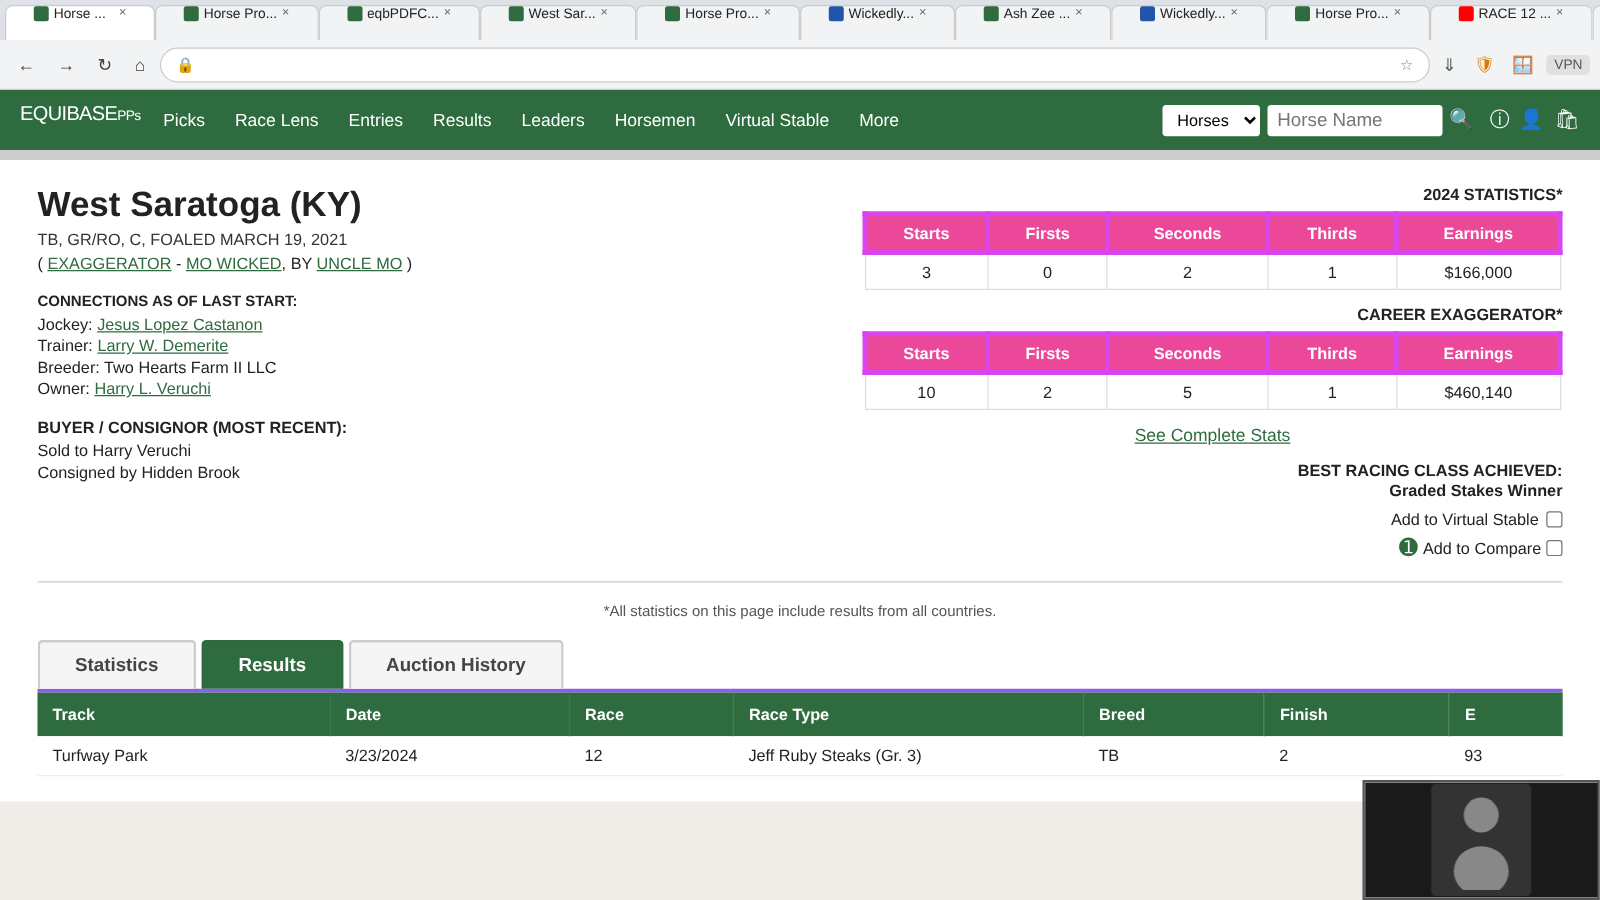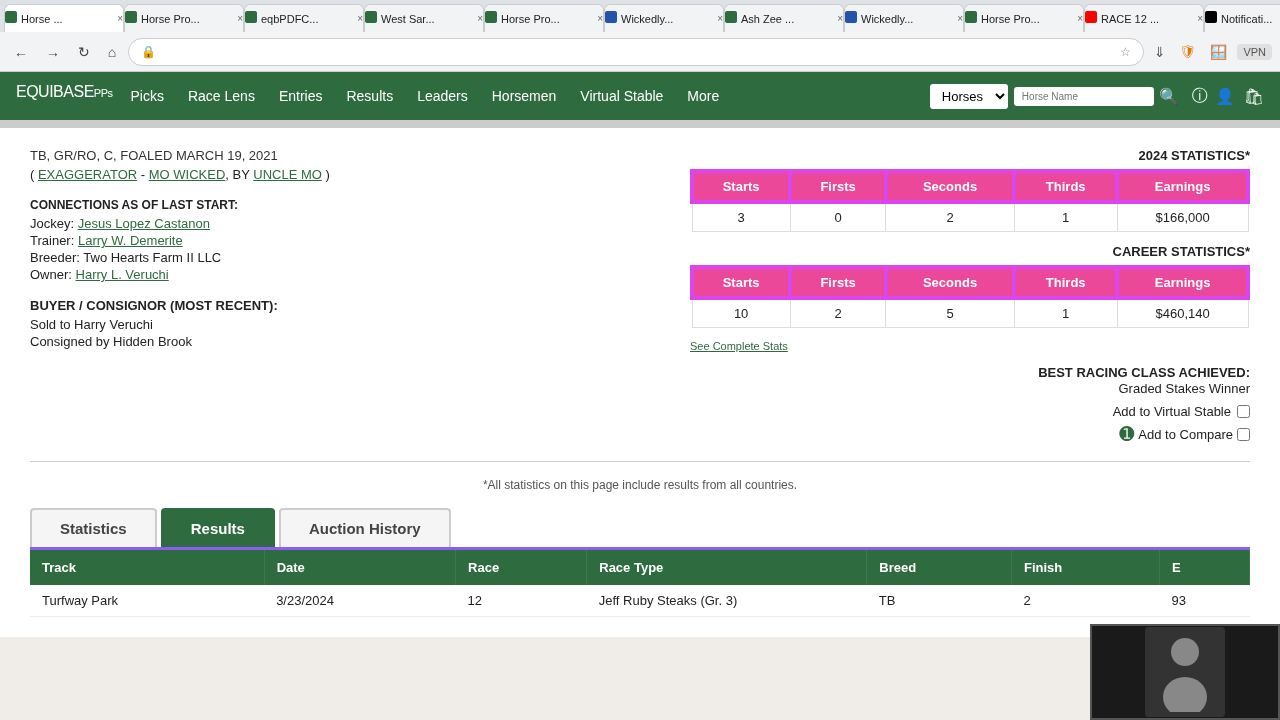--- a/index.html
+++ b/index.html
@@ -1,41 +1,41 @@
 <!DOCTYPE html>
 <html><head>
   <meta charset="utf-8">
   <style>
     * { margin: 0; padding: 0; box-sizing: border-box; }
     body { font-family: Arial, sans-serif; font-size: 14px; background: #f0ede8; color: #222; width: 1280px; min-height: 720px; overflow-x: hidden; }
 
     
     .browser-chrome { background: #dee1e6; padding: 0; }
     .browser-tabs { display: flex; align-items: flex-end; background: #dee1e6; height: 32px; padding: 0 4px; gap: 0; overflow: hidden; }
-    .browser-tab { display: flex; align-items: center; height: 28px; padding: 0 0; border-radius: 6px 6px 0 0; font-size: 12px; background: #f1f3f4; min-width: 120px; max-width: 150px; border: 1px solid #ccc; border-bottom: none; gap: 4px; cursor: pointer; position: relative; }
+    .browser-tab { display: flex; align-items: flex-start; height: 28px; padding: 0 22px; border-radius: 6px 6px 0 0; font-size: 12px; background: #f1f3f4; min-width: 120px; max-width: 150px; border: 1px solid #ccc; border-bottom: none; gap: 4px; cursor: pointer; position: relative; }
     .browser-tab.active { background: #fff; z-index: 2; }
     .browser-tab .tab-title { font-size: 11px; overflow: hidden; white-space: nowrap; text-overflow: ellipsis; flex: 1; }
     .browser-tab .tab-close { font-size: 10px; color: #666; }
 
     .browser-toolbar { display: flex; align-items: center; background: #f1f3f4; padding: 4px 8px; gap: 6px; height: 40px; border-bottom: 1px solid #ccc; }
     .nav-btn { background: none; border: none; cursor: pointer; padding: 4px 6px; border-radius: 4px; font-size: 14px; color: #444; }
     .address-bar { flex: 1; display: flex; align-items: center; background: #fff; border: 1px solid #ccc; border-radius: 20px; padding: 4px 12px; gap: 6px; height: 28px; }
     .address-bar input { border: none; outline: none; flex: 1; font-size: 12px; background: transparent; }
     .toolbar-icons { display: flex; align-items: center; gap: 6px; }
     .toolbar-icon { background: none; border: none; cursor: pointer; font-size: 14px; color: #555; padding: 2px 4px; }
 
     
     .site-nav { background: #2e6b3e; display: flex; align-items: center; padding: 0 16px; height: 48px; gap: 4px; }
     .site-logo { color: #fff; font-size: 20px; font-weight: bold; letter-spacing: -0.5px; margin-right: 4px; }
     .site-logo span { font-size: 16px; vertical-align: super; font-weight: normal; }
     .nav-link { color: #fff; text-decoration: none; padding: 8px 10px; font-size: 14px; border-radius: 3px; cursor: pointer; white-space: nowrap; }
     .nav-spacer { flex: 1; }
     .nav-search { display: flex; align-items: center; gap: 6px; }
     .nav-select { background: #fff; border: none; border-radius: 3px; padding: 4px 8px; font-size: 13px; cursor: pointer; }
-    .nav-input { background: #fff; border: none; border-radius: 3px; padding: 4px 8px; font-size: 10px; width: 140px; }
+    .nav-input { background: #fff; border: none; border-radius: 3px; padding: 4px 8px; font-size: 15px; width: 140px; }
     .nav-icons { display: flex; align-items: center; gap: 8px; margin-left: 8px; }
     .nav-icon-btn { background: none; border: none; color: #fff; cursor: pointer; font-size: 16px; }
 
     
     .main-wrapper { background: #fff; margin: 0; padding: 0 0 0 0; }
     .gray-bar { background: #ccc; height: 8px; }
     .content-area { padding: 20px 30px; background: #fff; }
 
     .horse-header { display: flex; gap: 40px; }
     .horse-info { flex: 1; }
@@ -50,25 +50,25 @@
     .buyer { margin-bottom: 16px; }
     .buyer h3 { font-size: 13px; font-weight: bold; margin-bottom: 4px; }
     .buyer p { font-size: 13px; margin-bottom: 2px; }
 
     .stats-panel { width: 560px; }
     .stats-title { font-size: 13px; font-weight: bold; text-align: right; margin-bottom: 6px; }
     .stats-table { width: 100%; border-collapse: collapse; margin-bottom: 12px; }
     .stats-table th { background: #ec4899; color: #fff; padding: 6px 8px; font-size: 13px; text-align: center; border: 4px solid #d946ef; margin-left: 16px; }
     .stats-table td { background: #fff; padding: 6px 8px; font-size: 13px; text-align: center; border: 1px solid #ddd; }
     .career-title { font-size: 13px; font-weight: bold; text-align: right; margin-bottom: 6px; }
-    .see-stats { text-align: left; font-size: 11px; }
+    .see-stats { text-align: center; font-size: 14px; }
     .see-stats a { color: #2e6b3e; text-decoration: underline; }
     .best-class { text-align: right; margin-top: 12px; }
     .best-class-label { font-size: 13px; font-weight: bold; }
-    .best-class-value { font-size: 13px; }
+    .best-class-value { font-size: 13px; font-weight: bold; }
     .add-controls { text-align: right; margin-top: 8px; }
     .add-controls label { font-size: 13px; display: flex; align-items: center; justify-content: flex-end; gap: 6px; margin-bottom: 4px; cursor: pointer; }
     .add-controls input[type=checkbox] { cursor: pointer; }
     .add-compare { display: flex; align-items: center; justify-content: flex-end; gap: 4px; font-size: 13px; }
     .add-compare .plus-icon { color: #2e6b3e; font-size: 18px; }
 
     .divider { border: none; border-top: 1px solid #ccc; margin: 16px 0; }
     .stats-note { text-align: center; font-size: 12px; color: #555; margin: 10px 0; }
 
     
@@ -203,20 +203,21 @@
   </div>
 </nav>
 
 <div class="main-wrapper">
   <div class="gray-bar"></div>
   <div class="content-area">
 
     <div class="horse-header">
 
       <div class="horse-info">
+        <h1 class="horse-name">West Saratoga (KY)</h1>
         <p class="horse-meta">TB, GR/RO, C, FOALED MARCH 19, 2021</p>
         <p class="horse-pedigree">
           <span>( </span><a href="#">EXAGGERATOR</a><span> - </span><a href="#">MO WICKED</a><span>, BY </span><a href="#">UNCLE MO</a><span> )</span>
         </p>
 
         <div class="connections">
           <h3>CONNECTIONS AS OF LAST START:</h3>
           <p>
             <span>Jockey:</span> <a href="#">Jesus Lopez Castanon</a>
           </p>
@@ -254,21 +255,21 @@
             <tr>
               <td>3</td>
               <td>0</td>
               <td>2</td>
               <td>1</td>
               <td>$166,000</td>
             </tr>
           </tbody>
         </table>
 
-        <div class="career-title" style="margin-top:10px;">CAREER STATISTICS*</div>
+        <div class="career-title" style="margin-top:10px;">CAREER EXAGGERATOR*</div>
         <table class="stats-table">
           <thead>
             <tr>
               <th>Starts</th>
               <th>Firsts</th>
               <th>Seconds</th>
               <th>Thirds</th>
               <th>Earnings</th>
             </tr>
           </thead>

